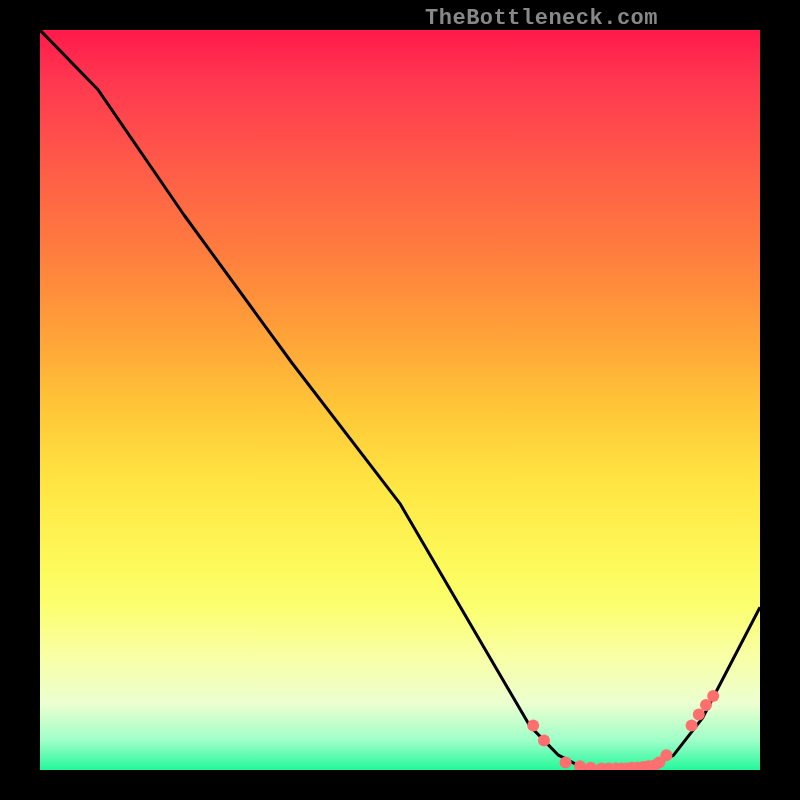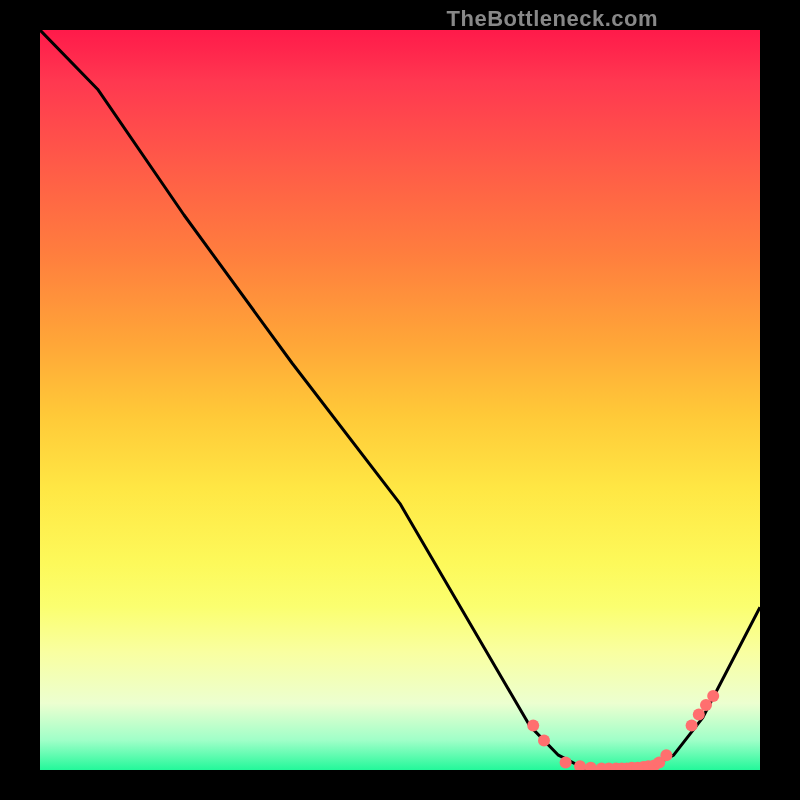--- a/index.html
+++ b/index.html
@@ -1,17 +1,17 @@
 <!DOCTYPE html>
 <html><head>
 <meta charset="utf-8">
 <style>
   * { margin: 0; padding: 0; box-sizing: border-box; }
   body { width: 800px; height: 800px; background: #000; overflow: hidden; position: relative; font-family: Arial, sans-serif; }
-  .chart-container { position: absolute; top: 0; left: 0; width: 700px; height: 800px; background: #000; }
+  .chart-container { position: absolute; top: 0; left: 0; width: 700px; height: 800px; background: #000; font-family: Liberation Mono, monospace; }
   .plot-area { position: absolute; top: 30px; left: 40px; width: 720px; height: 740px; }
   .gradient-bg { position: absolute; inset: 0; background: linear-gradient(to bottom,
       #ff1a4a 0%,
       #ff3850 7%,
       #ff5a48 18%,
       #ff7d3e 30%,
       #ffa538 42%,
       #ffc938 52%,
       #ffe744 62%,
       #fdf95a 72%,

